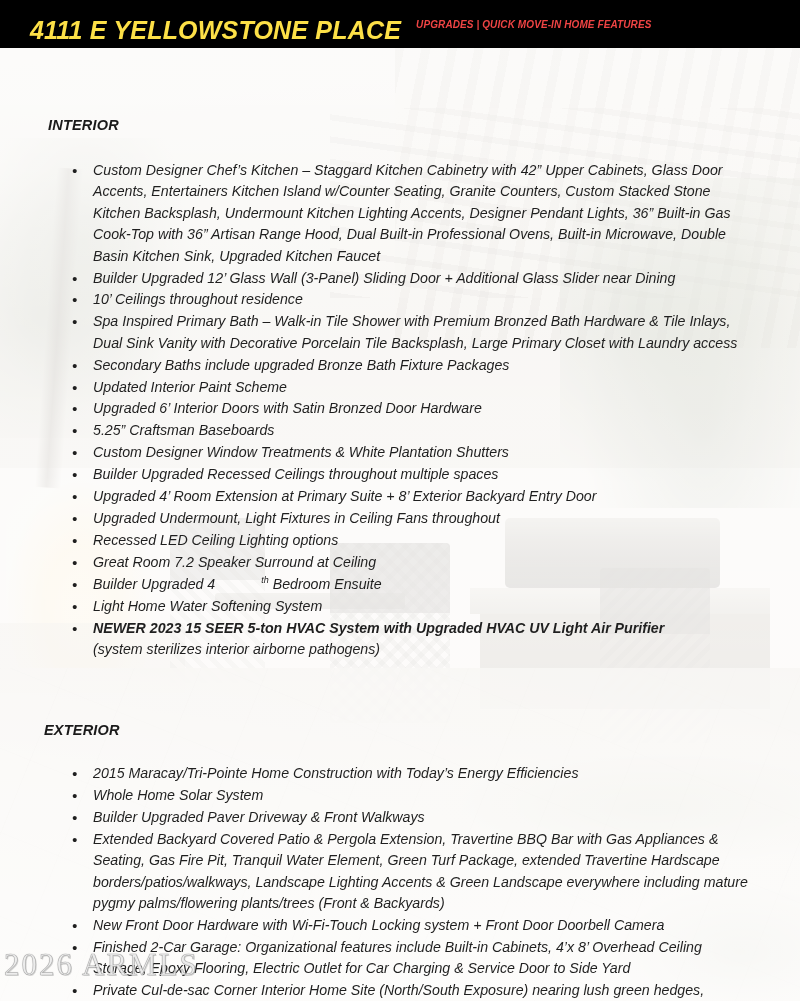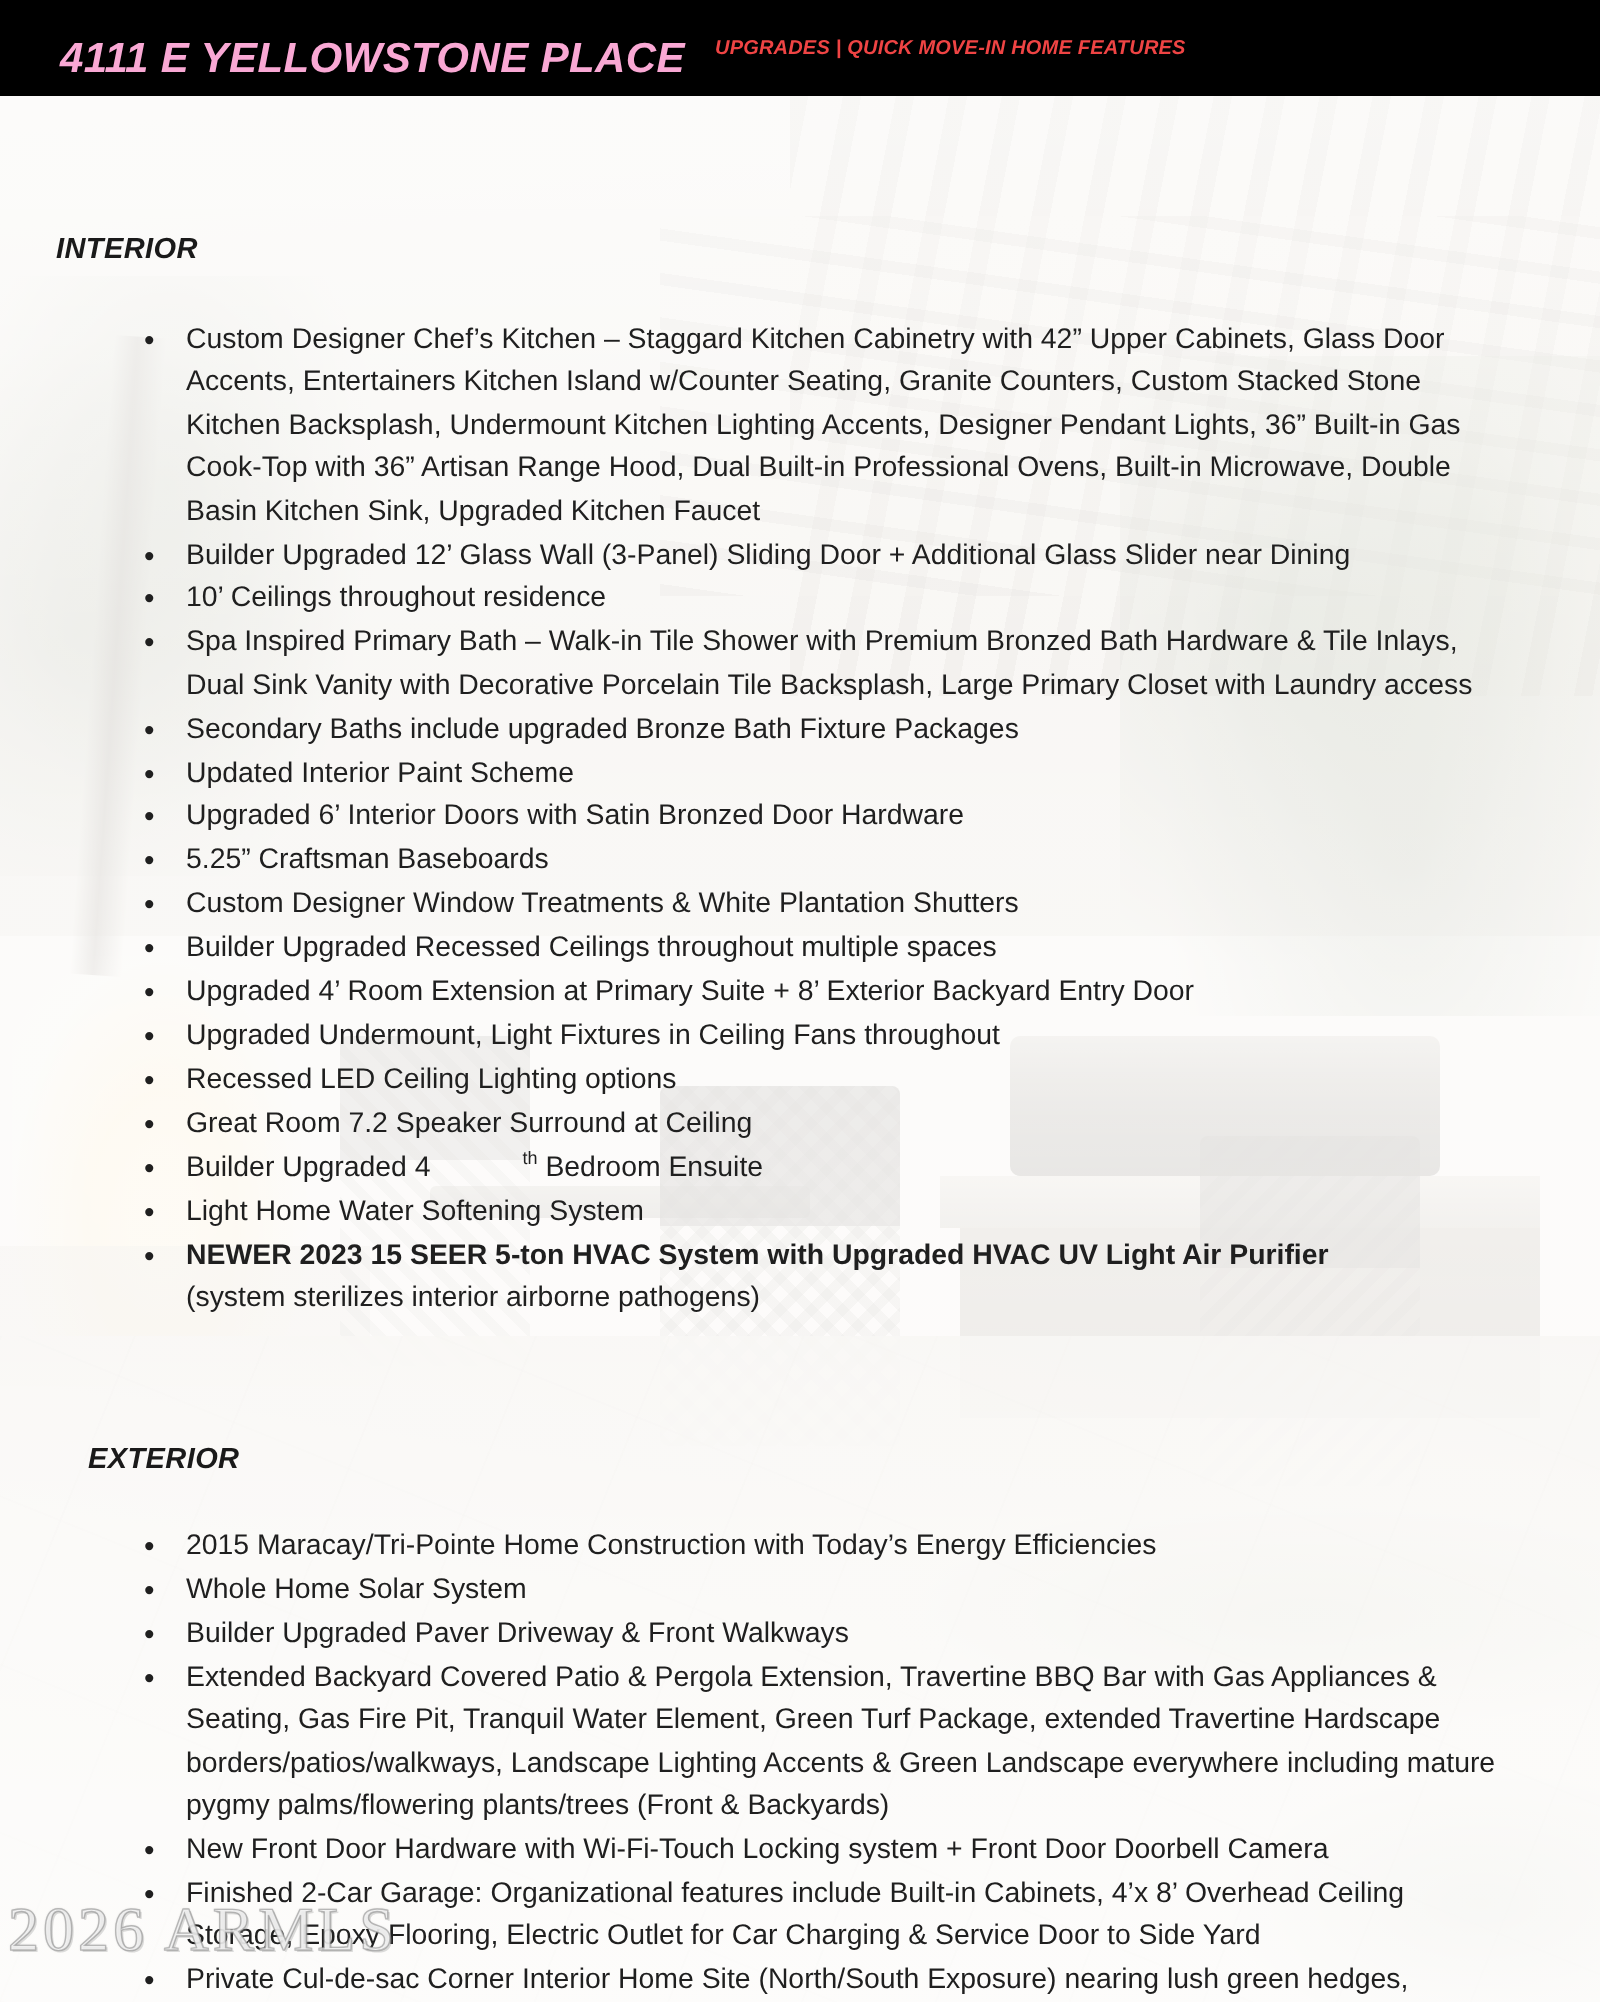--- a/index.html
+++ b/index.html
@@ -173,25 +173,25 @@
     z-index: 5;
     width: 800px;
     height: 48px;
     background: #000000;
     display: flex;
     align-items: center;
     box-sizing: border-box;
     padding-left: 30px;
   }
   #header-title {
-    color: #f9a8d4;
+    color: #fde047;
     font-family: "Liberation Sans", sans-serif;
     font-weight: bold;
     font-style: italic;
-    font-size: 21px;
+    font-size: 25px;
     letter-spacing: .2px;
     white-space: nowrap;
     margin-top: 12px;
   }
   #header-subtitle {
     color: #ef4444;
     font-family: "Liberation Sans", sans-serif;
     font-weight: bold;
     font-style: italic;
     font-size: 10px;
@@ -210,29 +210,30 @@
     position: relative;
   }
   .section-heading {
     font-family: "Liberation Sans", sans-serif;
     font-weight: bold;
     font-style: italic;
     font-size: 14.5px;
     color: #1a1a1a;
     letter-spacing: .2px;
   }
-  #interior-heading { position: absolute; left: 28px; top: 69px; }
+  #interior-heading { position: absolute; left: 48px; top: 69px; }
   #exterior-heading { position: absolute; left: 44px; top: 674px; text-align: right; }
 
   ul.feature-list {
     position: absolute;
     margin: 0;
     padding: 0;
     list-style: none;
     width: 680px;
+    font-style: italic;
   }
   #interior-list { left: 68px; top: 112px; }
   #exterior-list { left: 68px; top: 715px; }
 
   ul.feature-list > li {
     position: relative;
     padding-left: 25px;
     font-family: "Liberation Sans", sans-serif;
     font-size: 14.2px;
     line-height: 21.4px;

